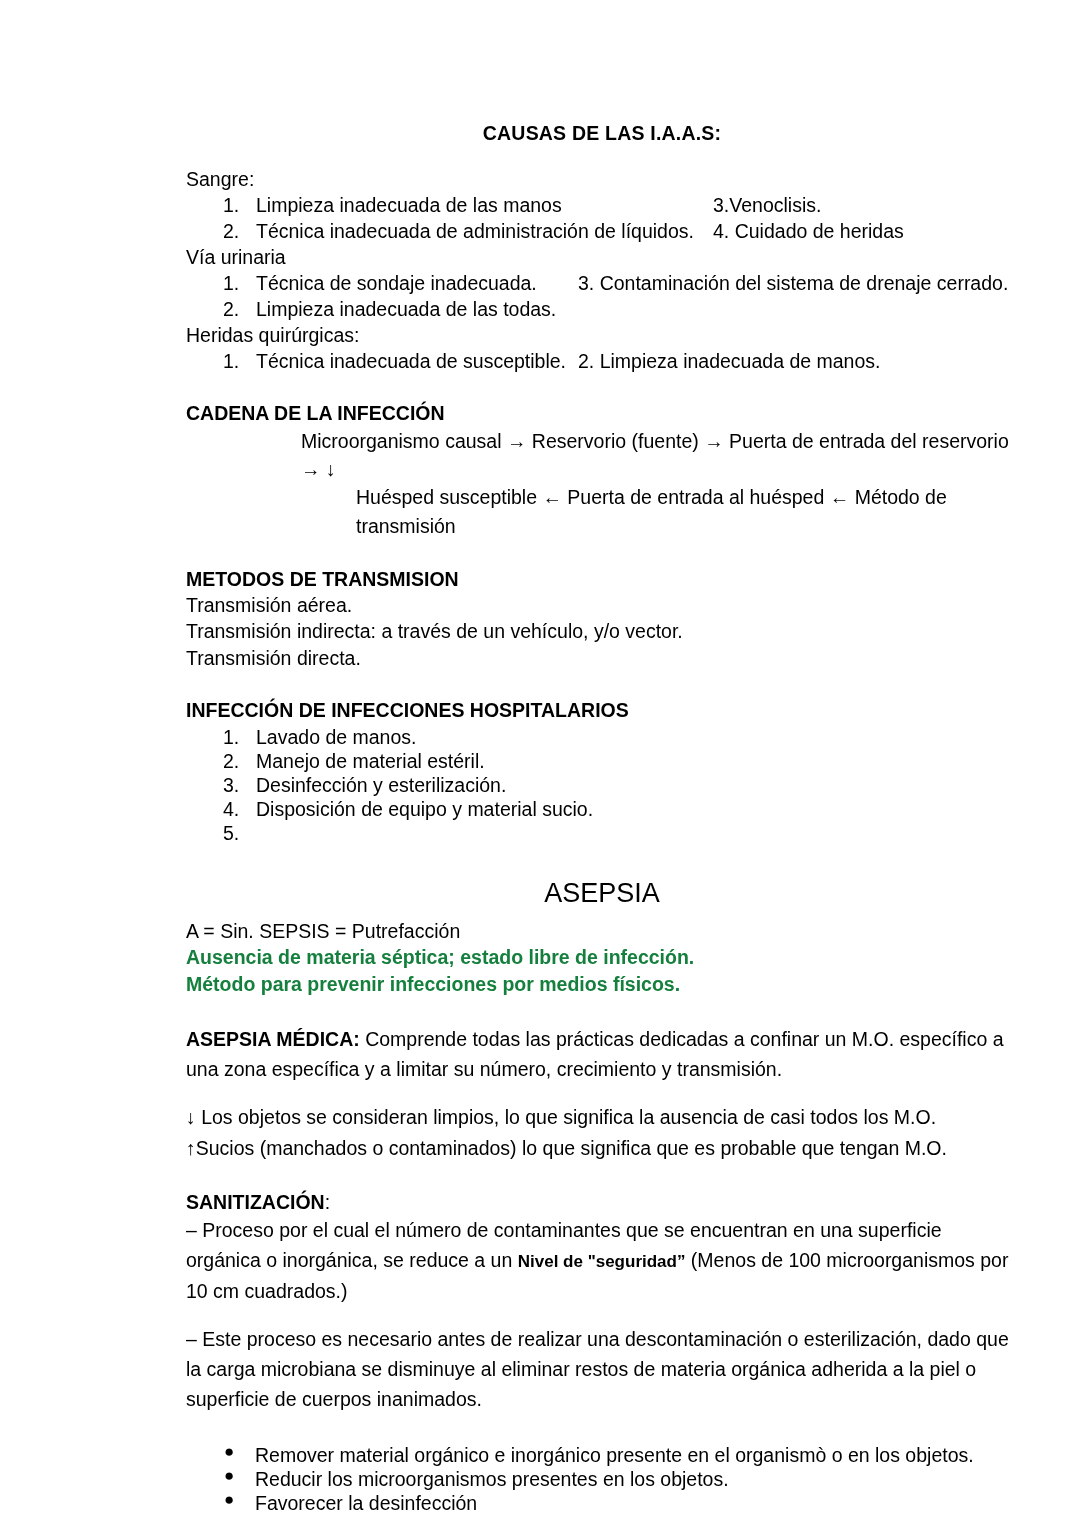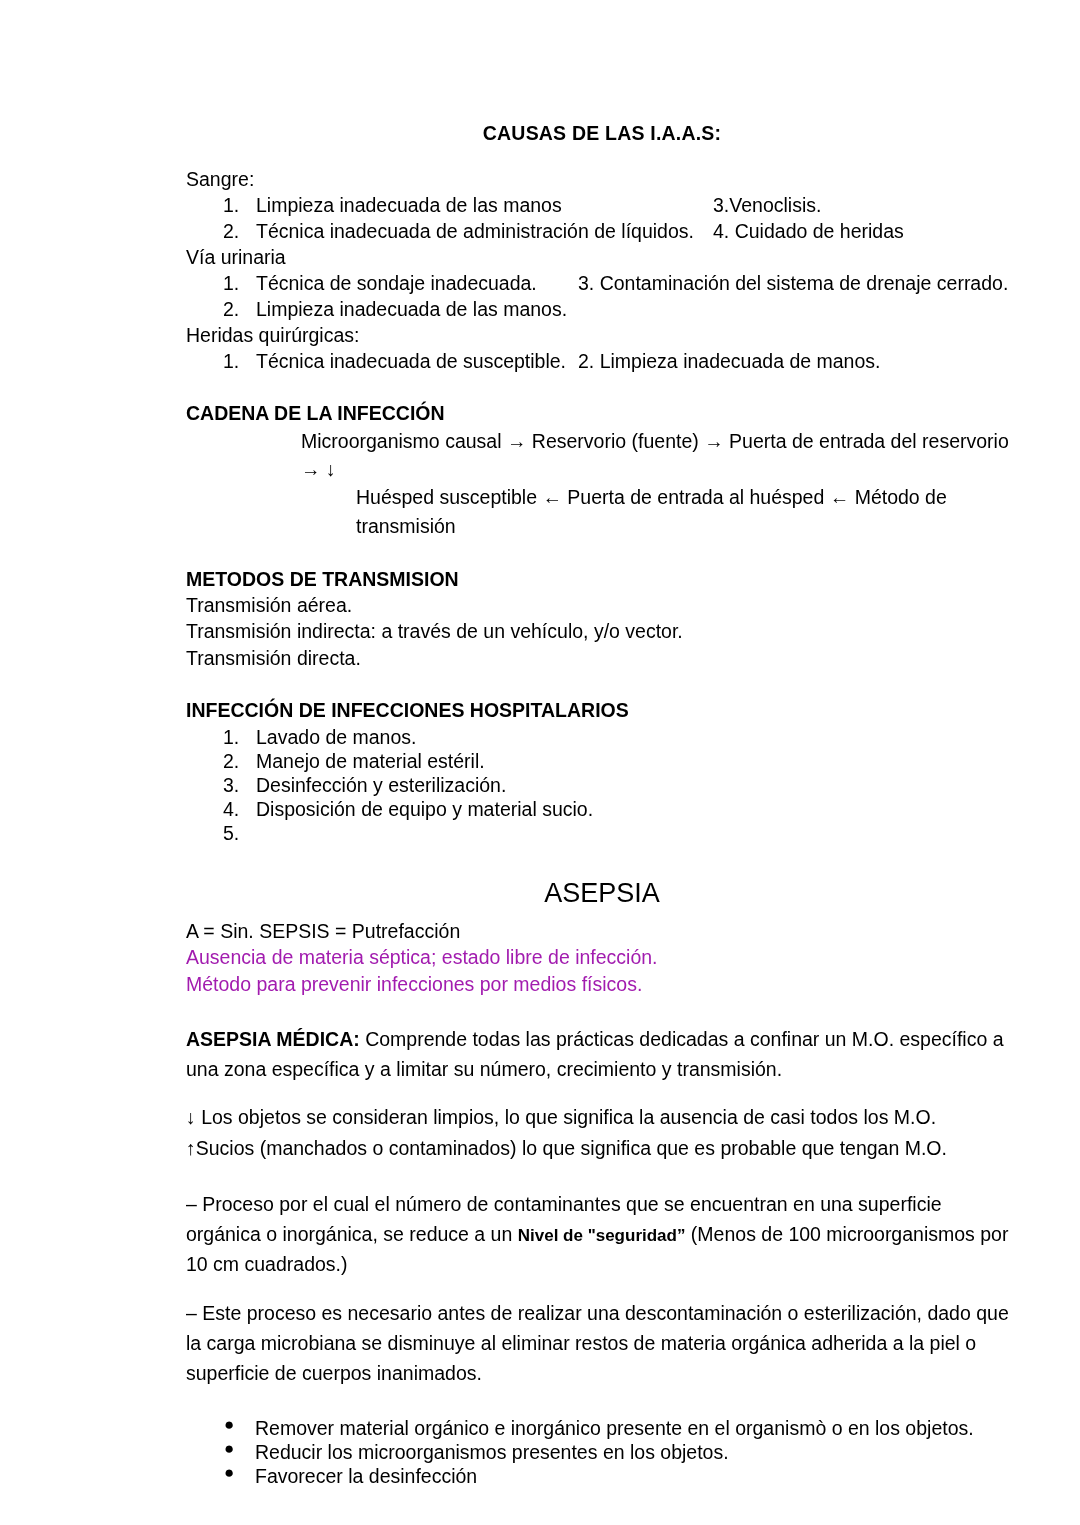--- a/index.html
+++ b/index.html
@@ -122,22 +122,22 @@
 
   
   .big-center {
     text-align: center;
     font-weight: normal;
     font-size: 27px;
     line-height: 1.2;
     margin: 0;
   }
   .blue {
-    color: #a21caf;
-    font-weight: normal;
+    color: #15803d;
+    font-weight: bold;
     line-height: 1.38;
   }
   .b { font-weight: bold; }
   .small-bold {
     font-weight: bold;
     font-size: 17px;
   }
 
   
   .chain-1 { padding-left: 115px; line-height: 1.45; }
@@ -166,21 +166,21 @@
 
     <div class="line">Vía urinaria</div>
 
     <div class="num-row">
       <span class="num">1.</span>
       <span class="txt">Técnica de sondaje inadecuada.</span>
       <span class="rt rt-b">3. Contaminación del sistema de drenaje cerrado.</span>
     </div>
     <div class="num-row">
       <span class="num">2.</span>
-      <span class="txt">Limpieza inadecuada de las manos.</span>
+      <span class="txt">Limpieza inadecuada de las todas.</span>
       <span class="rt rt-b"></span>
     </div>
 
     <div class="line">Heridas quirúrgicas:</div>
 
     <div class="num-row">
       <span class="num">1.</span>
       <span class="txt">Técnica inadecuada de susceptible.</span>
       <span class="rt rt-b">2. Limpieza inadecuada de manos.</span>
     </div>
@@ -235,20 +235,21 @@
 
     <div class="para"><span class="b">ASEPSIA MÉDICA:</span><span> Comprende todas las prácticas dedicadas a confinar un M.O. específico a una zona específica y a limitar su número, crecimiento y transmisión.</span></div>
 
     <div class="gap-md"></div>
 
     <div class="para">↓ Los objetos se consideran limpios, lo que significa la ausencia de casi todos los M.O.</div>
     <div class="para">↑Sucios (manchados o contaminados) lo que significa que es probable que tengan M.O.</div>
 
     <div class="gap-lg"></div>
 
+    <div class="line"><span class="b">SANITIZACIÓN</span><span>:</span></div>
 
     <div class="para"><span>– Proceso por el cual el número de contaminantes que se encuentran en una superficie orgánica o inorgánica, se reduce a un </span><span class="small-bold">Nivel de "seguridad”</span><span> (Menos de 100 microorganismos por 10 cm cuadrados.)</span></div>
 
     <div class="gap-md"></div>
 
     <div class="para">– Este proceso es necesario antes de realizar una descontaminación o esterilización, dado que la carga microbiana se disminuye al eliminar restos de materia orgánica adherida a la piel o superficie de cuerpos inanimados.</div>
 
     <div class="gap-lg"></div>
 
 

